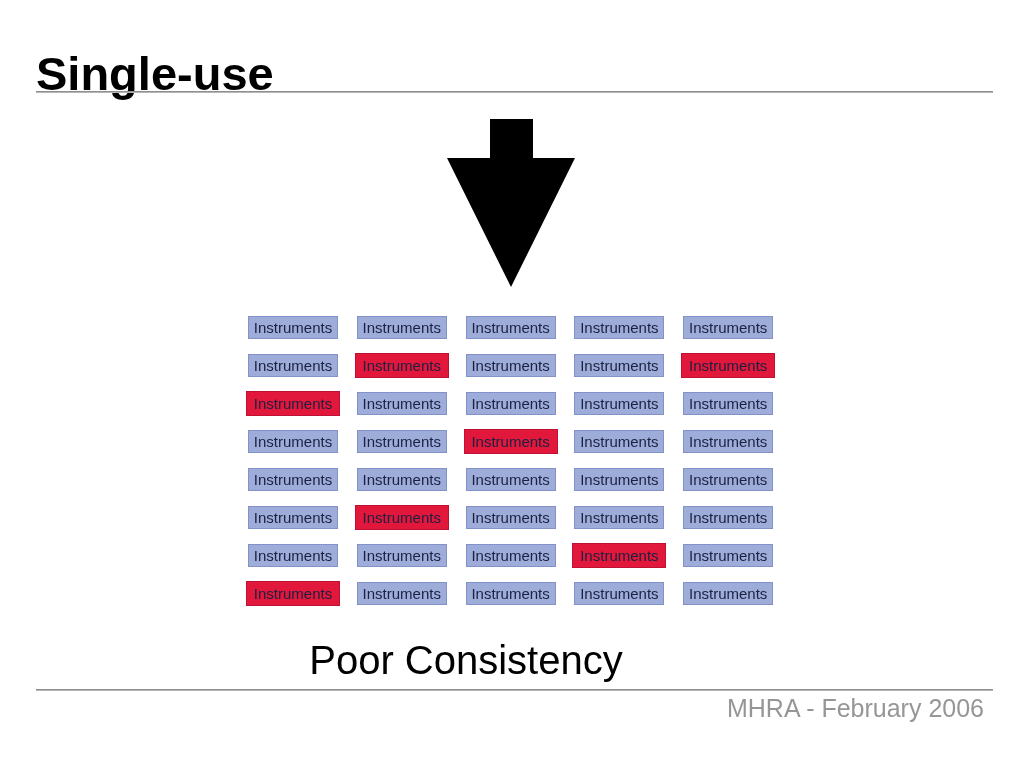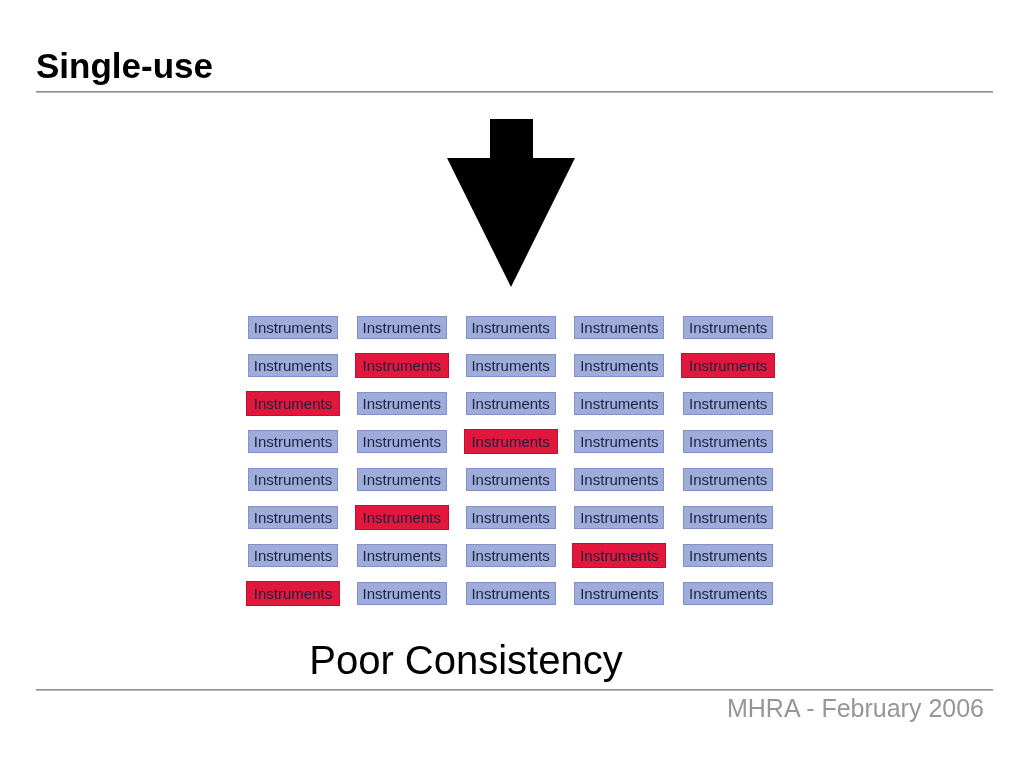--- a/index.html
+++ b/index.html
@@ -17,21 +17,21 @@
   .slide {
     position: absolute;
     inset: 0;
     background: #ffffff;
   }
   .slide-title {
     position: absolute;
     left: 36px;
     top: 46px;
     margin: 0;
-    font-size: 35px;
+    font-size: 47px;
     font-weight: bold;
     letter-spacing: 0px;
     color: var(--title-text, #000000);
     white-space: nowrap;
   }
   .rule {
     position: absolute;
     left: 36px;
     width: 957px;
     height: 2px;

